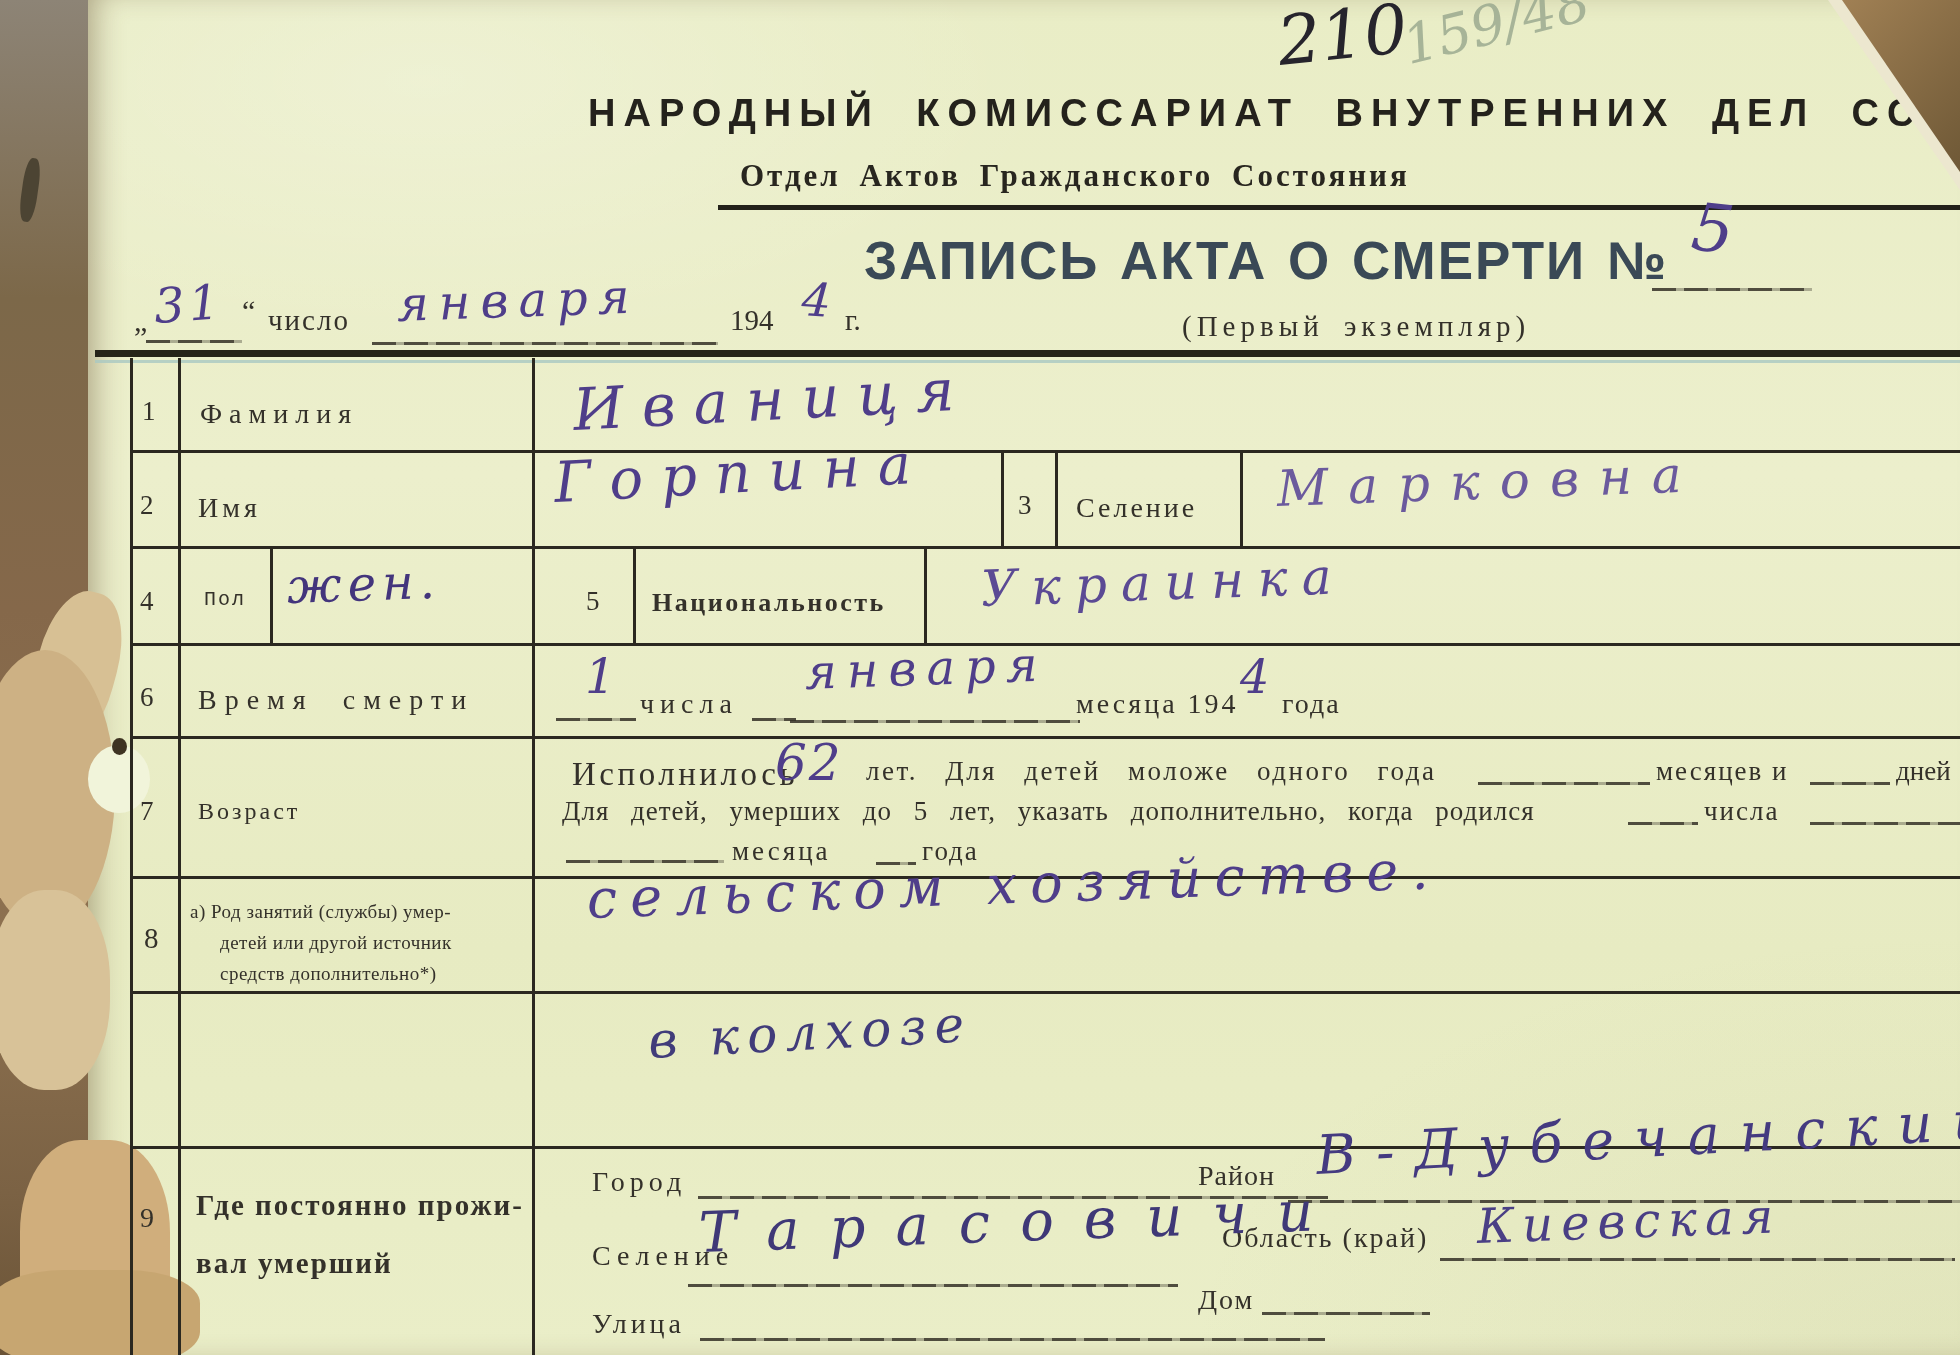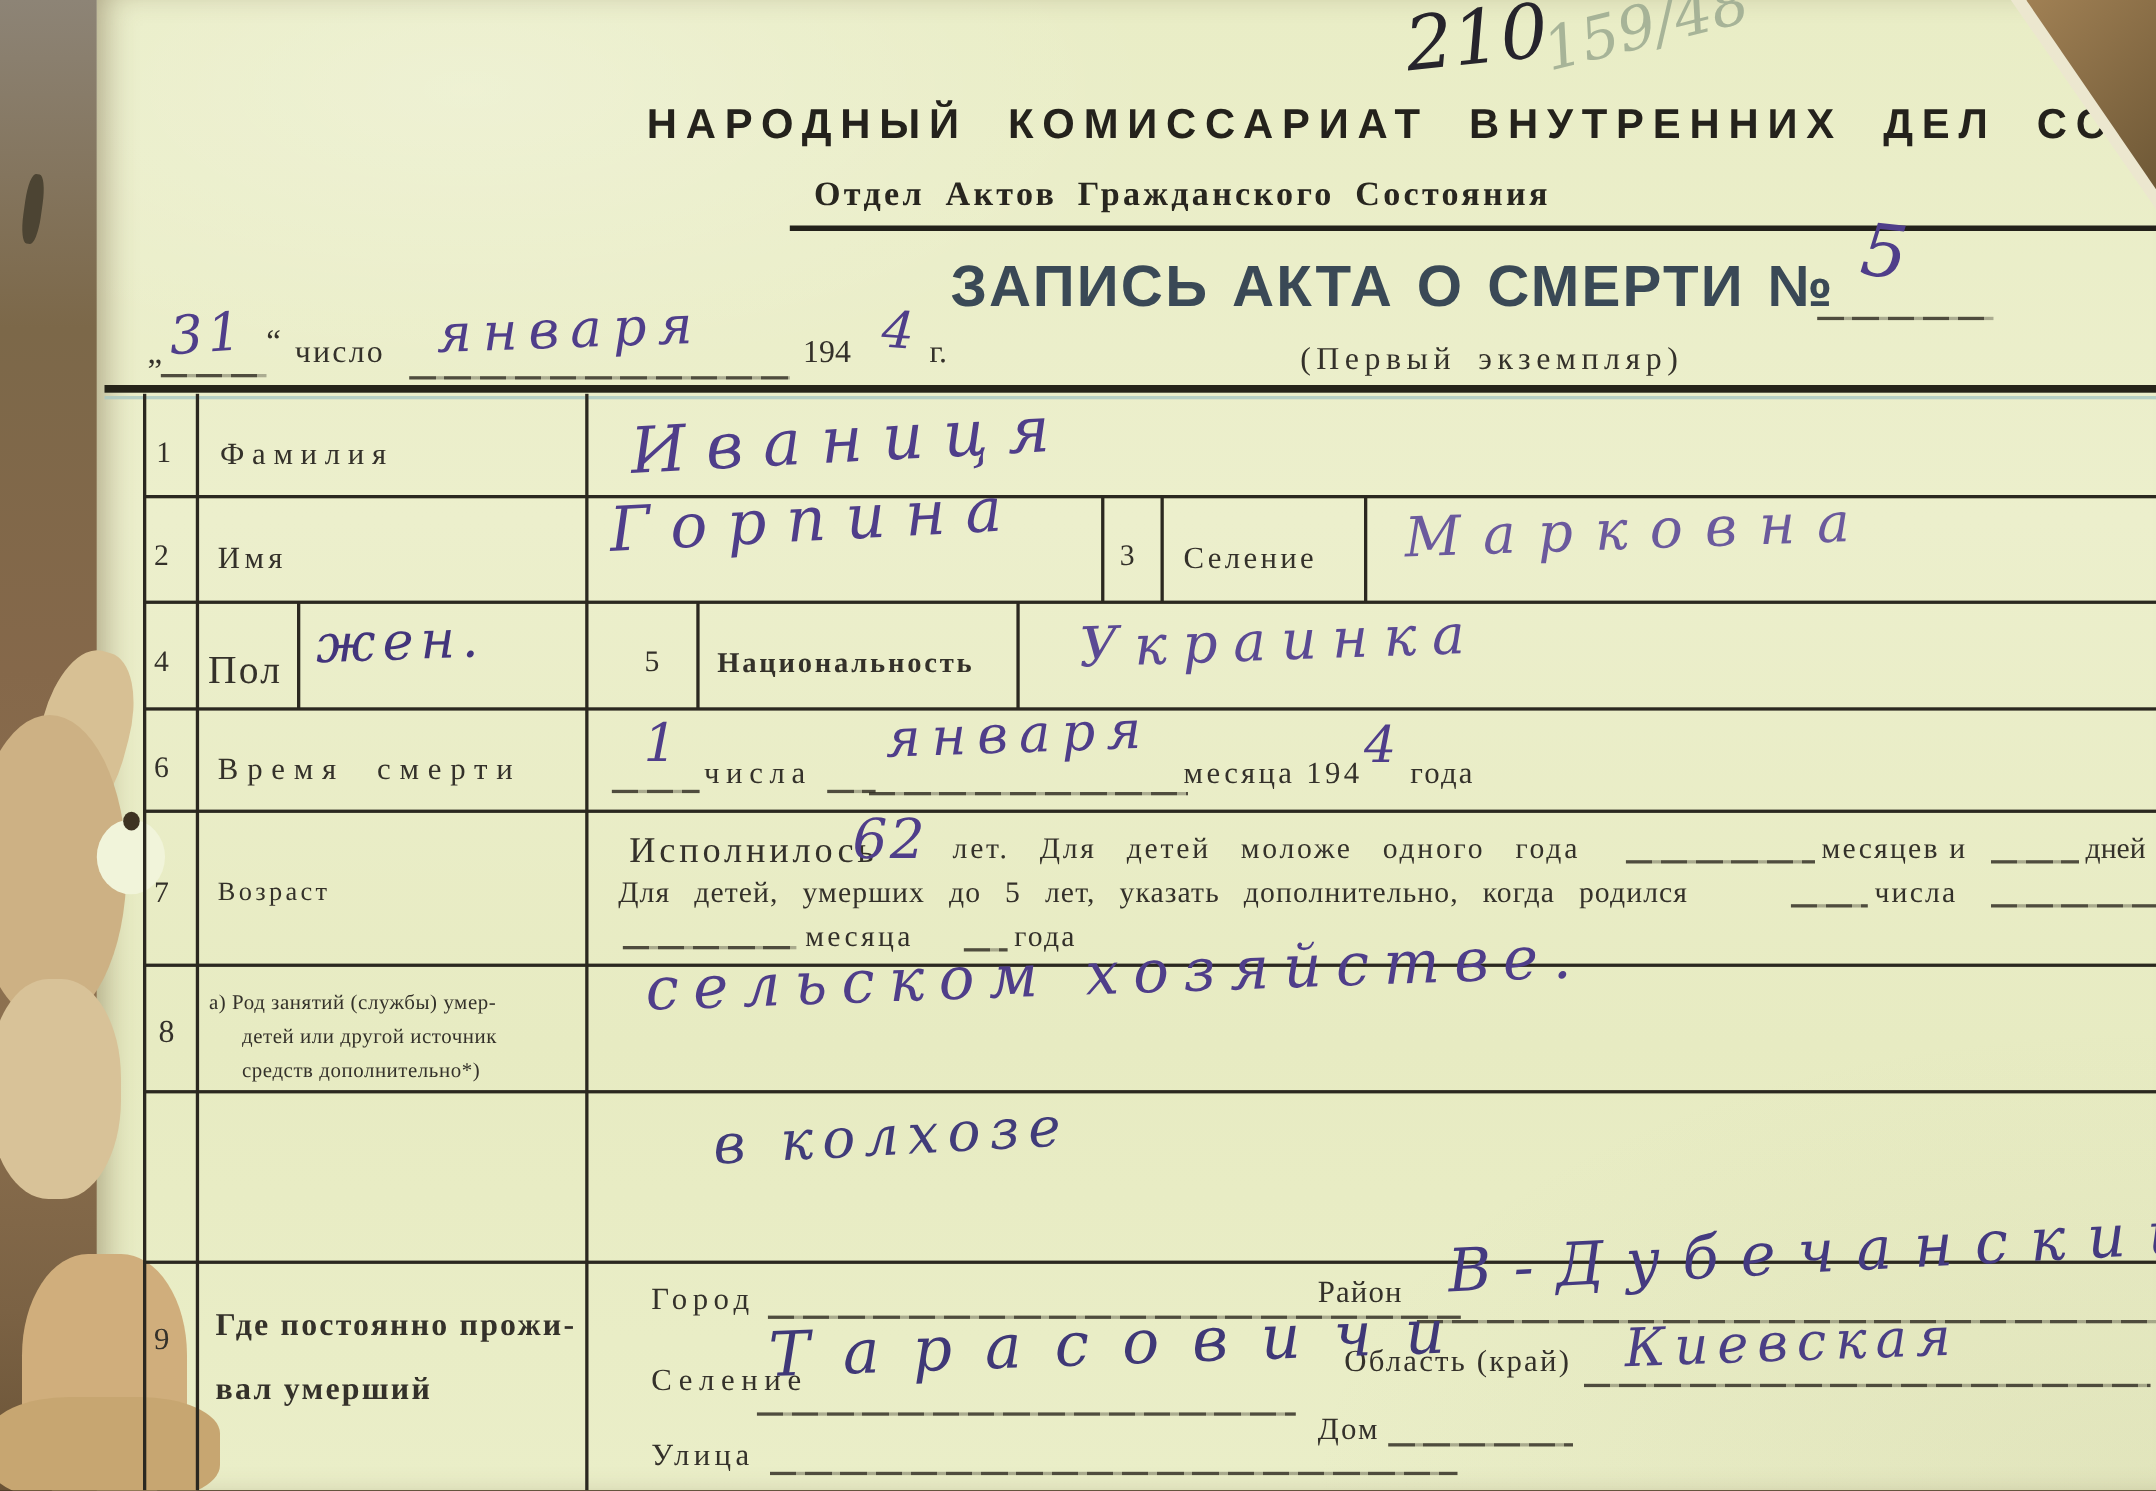--- a/index.html
+++ b/index.html
@@ -94,21 +94,21 @@
   <div class="hw" style="left:575px;top:376px;font-size:58px;letter-spacing:18px;transform:rotate(-3deg);">Иваниця</div>
 
   <div class="print" style="left:140px;top:490px;font-size:27px;">2</div>
   <div class="print" style="left:198px;top:492px;font-size:28px;letter-spacing:4px;">Имя</div>
   <div class="hw" style="left:556px;top:450px;font-size:56px;letter-spacing:18px;transform:rotate(-3deg);">Горпина</div>
   <div class="print" style="left:1018px;top:490px;font-size:27px;">3</div>
   <div class="print" style="left:1076px;top:492px;font-size:28px;letter-spacing:3px;">Селение</div>
   <div class="hw" style="left:1278px;top:460px;font-size:50px;letter-spacing:20px;color:#6b5a9d;transform:rotate(-2deg);">Марковна</div>
 
   <div class="print" style="left:140px;top:586px;font-size:27px;">4</div>
-  <div class="print" style="left:189px;top:588px;font-size:36px;letter-spacing:2px;">Пол</div>
+  <div class="print" style="left:204px;top:588px;font-size:20px;letter-spacing:2px;font-family:Liberation Mono, monospace;">Пол</div>
   <div class="hw" style="left:288px;top:558px;font-size:48px;letter-spacing:6px;color:#43357c;transform:rotate(-2deg);">жен.</div>
   <div class="print" style="left:586px;top:586px;font-size:27px;">5</div>
   <div class="print b" style="left:652px;top:588px;font-size:26px;letter-spacing:2.5px;font-weight:600;">Национальность</div>
   <div class="hw" style="left:982px;top:560px;font-size:50px;letter-spacing:14px;color:#5b4a94;transform:rotate(-2deg);">Украинка</div>
 
   <div class="print" style="left:140px;top:682px;font-size:27px;">6</div>
   <div class="print" style="left:198px;top:684px;font-size:28px;letter-spacing:8px;word-spacing:14px;">Время смерти</div>
   <div class="hw" style="left:585px;top:648px;font-size:48px;">1</div>
   <div class="ul" style="left:556px;top:718px;width:80px;"></div>
   <div class="print" style="left:640px;top:688px;font-size:28px;letter-spacing:6px;">числа</div>

